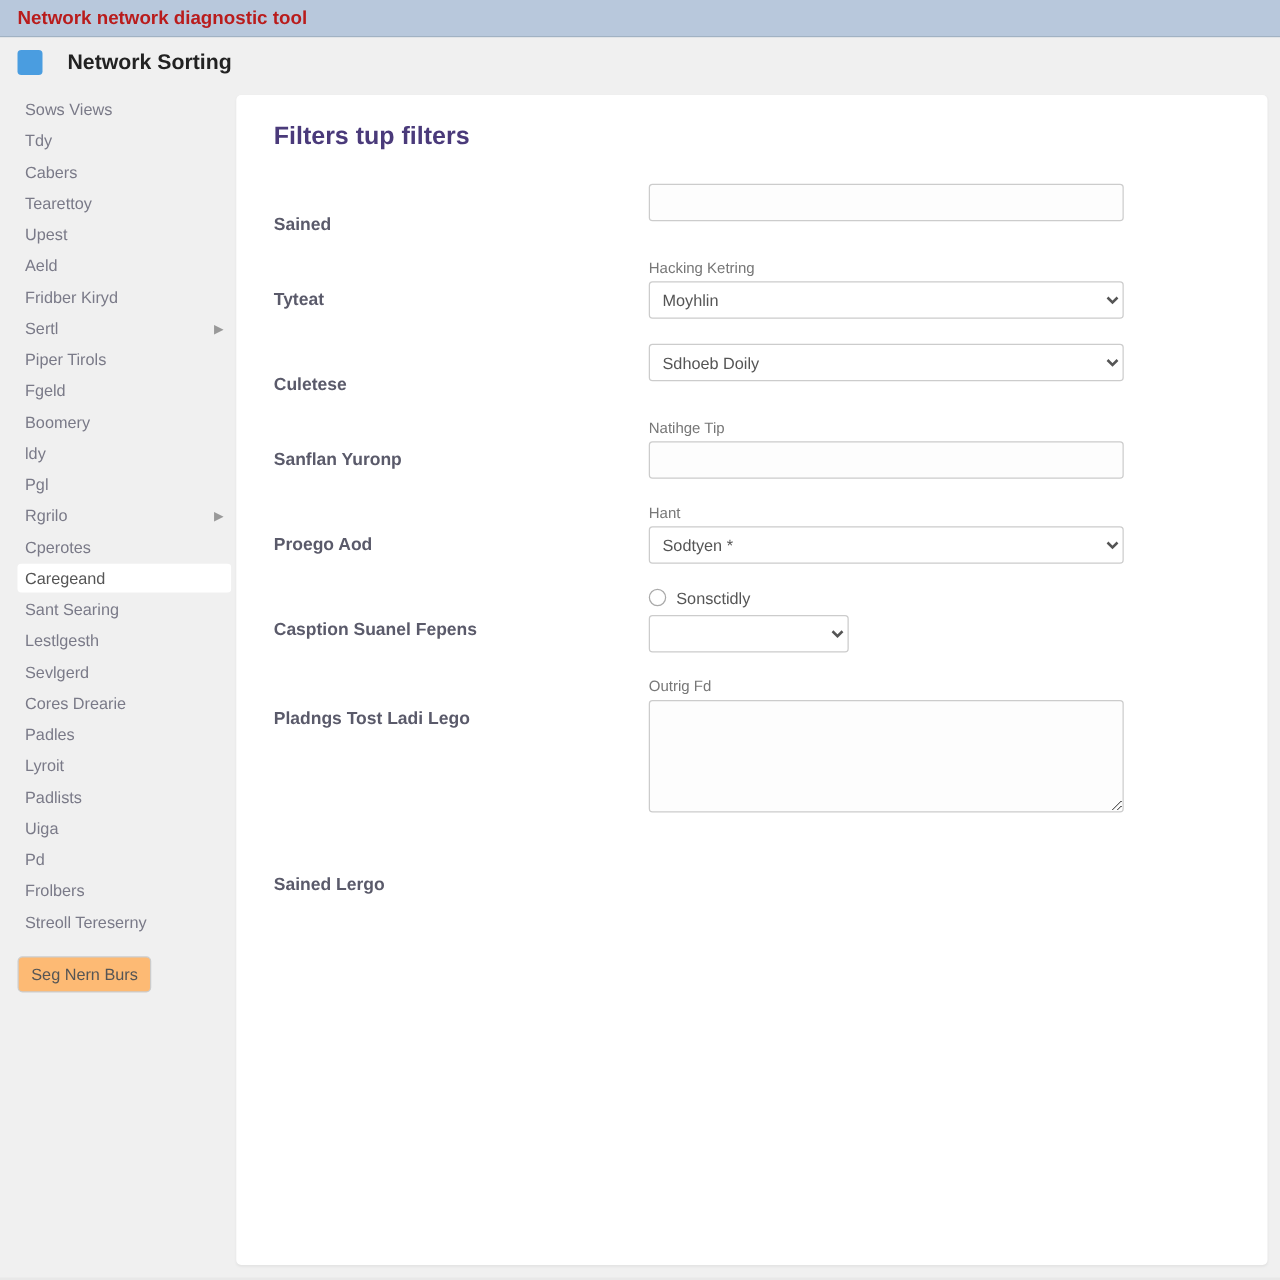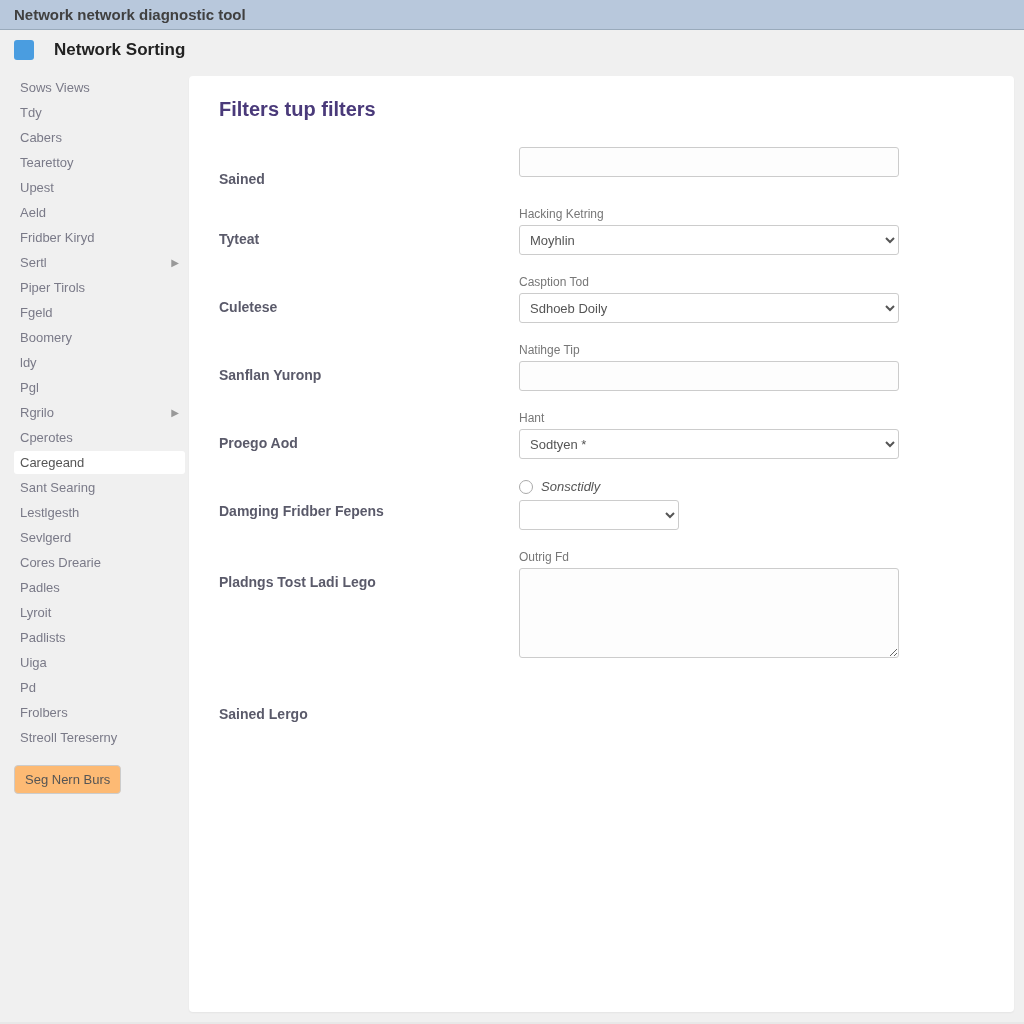--- a/index.html
+++ b/index.html
@@ -1,18 +1,18 @@
 <!DOCTYPE html>
 <html><head>
 <meta charset="utf-8">
 <style>
 * { box-sizing: border-box; margin: 0; padding: 0; font-family: Arial, Helvetica, sans-serif; }
 body { background: #e8e8e8; width: 1024px; height: 1024px; overflow: hidden; }
 
-.title-bar { background: #b8c8dc; padding: 6px 14px; font-size: 15px; font-weight: bold; color: #404040; border-bottom: 1px solid #9ab; }
+.title-bar { background: #b8c8dc; padding: 6px 14px; font-size: 15px; font-weight: bold; color: #b91c1c; border-bottom: 1px solid #9ab; }
 
 .app { background: #f0f0f0; height: calc(100% - 32px); display: flex; flex-direction: column; }
 
 .header { display: flex; align-items: center; gap: 20px; padding: 10px 14px; background: #f0f0f0; }
 .header .badge { width: 20px; height: 20px; background: #4a9de0; border-radius: 3px; }
 .header .title { font-size: 17px; font-weight: bold; color: #222; }
 
 .body { display: flex; flex: 1; overflow: hidden; }
 
 .sidebar { width: 185px; padding: 6px 0 14px 14px; display: flex; flex-direction: column; gap: 2px; overflow-y: auto; }
@@ -24,21 +24,21 @@
 .main { flex: 1; background: #fff; margin: 6px 10px 10px 4px; border-radius: 4px; padding: 22px 30px; overflow-y: auto; box-shadow: 0 1px 2px rgba(0,0,0,0.05);}
 .main h2 { font-size: 20px; font-weight: bold; color: #4a3a7a; margin-bottom: 26px; }
 
 .form-row { display: flex; align-items: flex-start; margin-bottom: 20px; }
 .form-row .lbl { width: 300px; font-size: 14px; font-weight: bold; color: #5a5a6a; padding-top: 24px; }
 .form-row .field { flex: 1; max-width: 380px; }
 .field .fieldlabel { font-size: 12px; color: #777; margin-bottom: 4px; display:block;}
 .field input[type=text] { width: 100%; height: 30px; border: 1px solid #ccc; border-radius: 3px; padding: 4px 8px; font-size: 13px; background:#fdfdfd;}
 .field select { width: 100%; height: 30px; border: 1px solid #ccc; border-radius: 3px; padding: 4px 6px; font-size: 13px; background: #fff; color:#555;}
 .field textarea { width: 100%; height: 90px; border: 1px solid #ccc; border-radius: 3px; padding: 6px 8px; font-size: 13px; resize: vertical; background:#fdfdfd;}
-.field .radio-row { display:flex; align-items:flex-end; gap:8px; font-size:13px; color:#555; margin-bottom:6px;font-style:italic;}
+.field .radio-row { display:flex; align-items:flex-start; gap:8px; font-size:13px; color:#555; margin-bottom:6px;}
 .field .radio { width:14px; height:14px; border:1px solid #aaa; border-radius:50%; }
 .field select.small { width: 160px; }
 </style>
 </head>
 <body>
 
 <div class="title-bar">
   <span>Network network diagnostic tool</span>
 </div>
 
@@ -143,32 +143,32 @@
           <div class="form-row">
             <div class="lbl">Sained</div>
             <div class="field"><input type="text" style=""></div>
           </div>
           <div class="form-row">
             <div class="lbl">Tyteat</div>
             <div class="field"><span class="fieldlabel">Hacking Ketring</span><select><option>Moyhlin</option></select></div>
           </div>
           <div class="form-row">
             <div class="lbl">Culetese</div>
-            <div class="field"><span class="fieldlabel">Casption Tod</span><select><option>Sdhoeb Doily</option></select></div>
+            <div class="field"><select><option>Sdhoeb Doily</option></select></div>
           </div>
           <div class="form-row">
             <div class="lbl">Sanflan Yuronp</div>
             <div class="field"><span class="fieldlabel">Natihge Tip</span><input type="text" style=""></div>
           </div>
           <div class="form-row">
             <div class="lbl">Proego Aod</div>
             <div class="field"><span class="fieldlabel">Hant</span><select><option>Sodtyen *</option></select></div>
           </div>
           <div class="form-row">
-            <div class="lbl">Damging Fridber Fepens</div>
+            <div class="lbl">Casption Suanel Fepens</div>
             <div class="field"><div class="radio-row">
                 <span class="radio"></span>
                 <span>Sonsctidly</span>
               </div><select class="small"><option></option></select></div>
           </div>
           <div class="form-row">
             <div class="lbl">Pladngs Tost Ladi Lego</div>
             <div class="field"><span class="fieldlabel">Outrig Fd</span><textarea style=""></textarea></div>
           </div>
           <div class="form-row">

